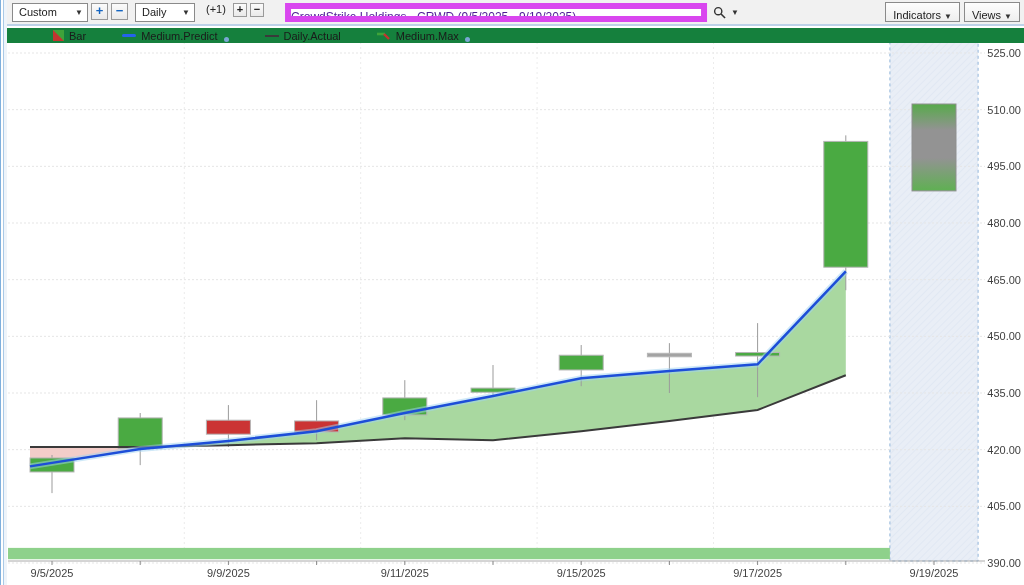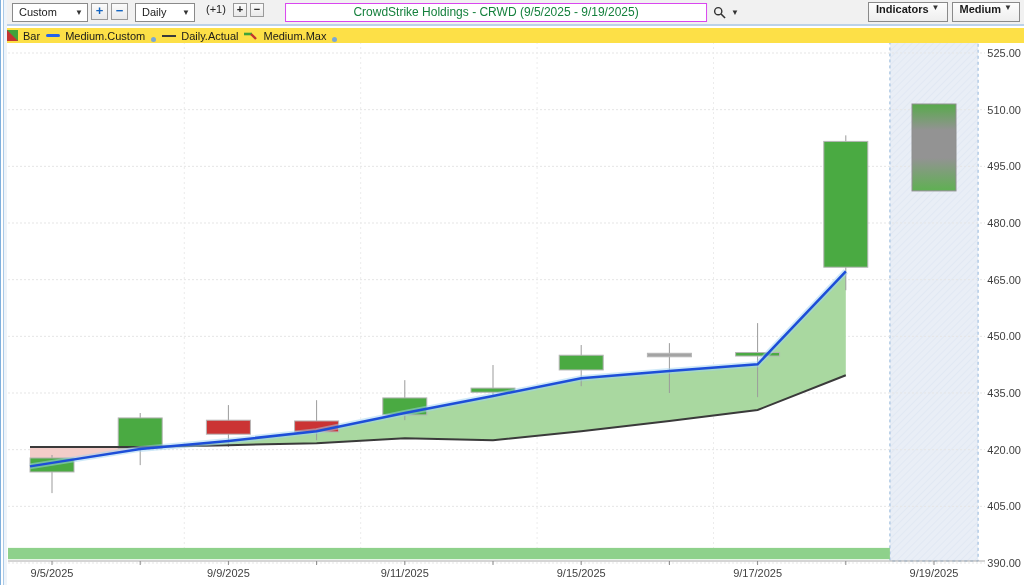--- a/index.html
+++ b/index.html
@@ -17,32 +17,32 @@
     font-size:11px; color:#1a1a1a; padding:0 4px 0 6px; cursor:default; }
   .select .lbl { flex:1; }
   .select .caret { font-size:8px; color:#333; margin-left:8px; }
   .sel-range { width:76px; }
   .sel-period { width:60px; margin-left:4px; }
   .sq { width:17px; height:17px; border:1px solid #9a9a9a; background:linear-gradient(#fbfbfb,#e9e9e9);
     font-size:13px; font-weight:bold; color:#1565c0; line-height:14px; text-align:center; cursor:default; padding:0; }
   .sq.sm { width:14px; height:14px; font-size:11px; color:#222; line-height:11px; }
   .offset { font-size:11px; color:#222; margin:0 4px 0 8px; }
   .tb-center { position:absolute; left:50%; transform:translateX(-50%); display:flex; align-items:center; }
-  .symbol-box { width:422px; height:19px; background:#fff; border:1px solid #d946ef; font-size:12px;
-    color:#15803d; text-align:center; line-height:17px; white-space:nowrap; overflow:hidden; }
+  .symbol-box { width:422px; height:19px; background:#fff; border:6px solid #d946ef; font-size:12px;
+    color:#4c1d95; line-height:17px; white-space:nowrap; overflow:hidden; }
   .search-ic { margin-left:6px; display:inline-flex; }
   .tb-center .caret2 { font-size:8px; color:#333; margin-left:5px; }
   .tb-right { position:absolute; right:4px; display:flex; gap:4px; }
   .tb-btn { height:20px; border:1px solid #8a8a8a; background:linear-gradient(#fdfdfd,#eeeeee);
-    font-size:11px; color:#1a1a1a; padding:0 7px; display:flex; align-items:flex-start; gap:3px; cursor:default;font-weight:bold; }
+    font-size:11px; color:#1a1a1a; padding:0 7px; display:flex; align-items:flex-end; gap:3px; cursor:default; }
   .tb-btn .caret { font-size:8px; color:#333; }
 
   
-  .legend { position:absolute; left:7px; top:28px; right:0; height:15px; background:#fde047;
-    display:flex; align-items:center; gap:6px; z-index:10; }
+  .legend { position:absolute; left:7px; top:28px; right:0; height:15px; background:#15803d;
+    display:flex; align-items:center; gap:36px; padding-left:46px; z-index:10; }
   .lg-item { display:flex; align-items:center; gap:5px; font-size:11px; color:#1a1a1a; }
   .lg-bar-ic { width:11px; height:11px; background:linear-gradient(to top right,#c33430 49%,#3fa33a 51%); }
   .lg-line-blue { width:14px; height:3px; background:#2563eb; border-radius:2px; }
   .lg-line-black { width:14px; height:2px; background:#3a3a3a; }
   .lg-dot { width:5px; height:5px; border-radius:50%; background:#7aa7d4; margin-left:1px; align-self:flex-end; }
 
   svg#chart { position:absolute; left:0; top:0; z-index:5; }
   svg text { font-family:"Liberation Sans", sans-serif; font-size:11px; fill:#3f3f3f; }
 </style>
 </head>
@@ -77,34 +77,34 @@
     </span>
     <span class="caret2">▼</span>
   </div>
 
   <div class="tb-right">
     <button class="tb-btn">
       <span>Indicators</span>
       <span class="caret">▼</span>
     </button>
     <button class="tb-btn">
-      <span>Medium</span>
+      <span>Views</span>
       <span class="caret">▼</span>
     </button>
   </div>
 </div>
 
 <div class="legend">
   <div class="lg-item">
     <span class="lg-bar-ic"></span>
     <span>Bar</span>
   </div>
   <div class="lg-item">
     <span class="lg-line-blue"></span>
-    <span>Medium.Custom</span>
+    <span>Medium.Predict</span>
     <span class="lg-dot"></span>
   </div>
   <div class="lg-item">
     <span class="lg-line-black"></span>
     <span>Daily.Actual</span>
   </div>
   <div class="lg-item">
     <span style="display:inline-flex">
       <svg width="14" height="9" viewBox="0 0 14 9">
           <path d="M0,3 L8,3" stroke="#3fa33a" stroke-width="2.6" fill="none"></path>

